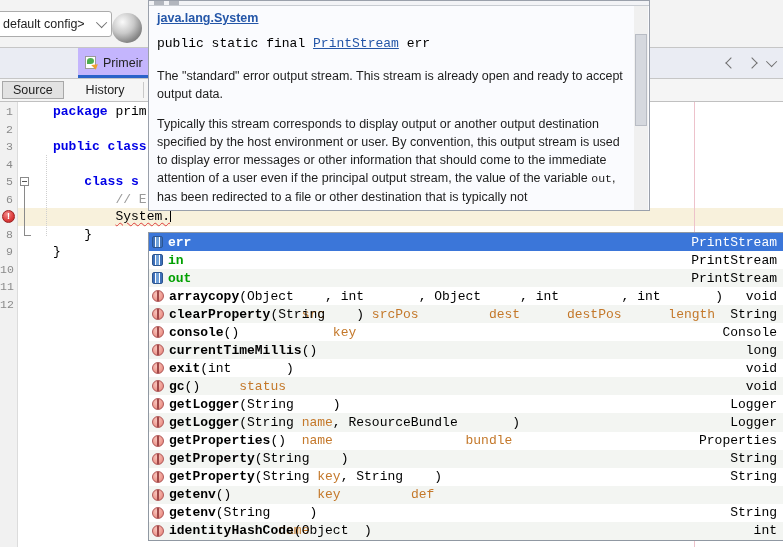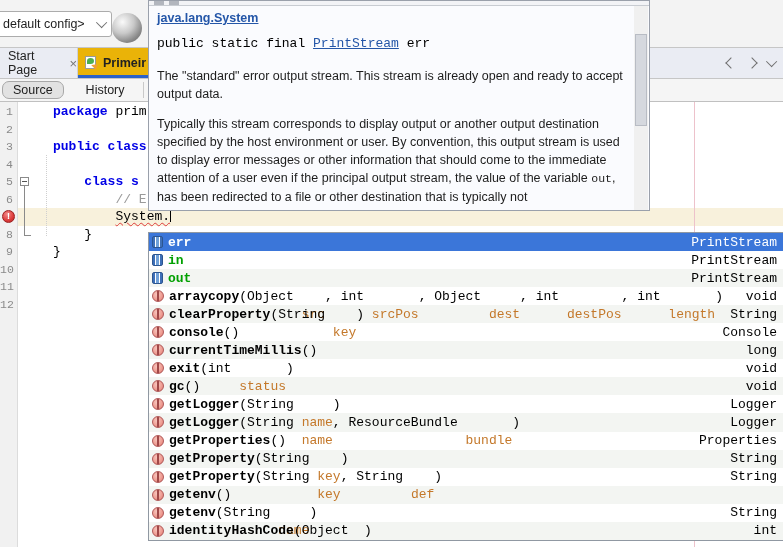--- a/index.html
+++ b/index.html
@@ -17,27 +17,27 @@
   
   .chev{display:inline-block;width:7px;height:7px;border-left:1.6px solid #707070;border-bottom:1.6px solid #707070;}
   .chev.down{transform:rotate(-45deg) translateY(-2px);}
   .chev.left{transform:rotate(45deg);}
   .chev.right{transform:rotate(225deg);}
   
   #tabstrip{left:0;top:48px;width:783px;height:30px;background:#eaecf3;border-bottom:1px solid #c6c6c6;}
   .tab{position:absolute;top:0;height:30px;display:flex;align-items:center;font-size:12.5px;color:#222;}
   #tab-start{left:0;width:78px;padding-left:8px;box-sizing:border-box;border-right:1px solid #cdd0d8;}
   #tab-start .closex{margin-left:7px;color:#777;font-size:13px;}
-  #tab-active{left:78px;width:84px;background:#eab308;padding-left:6px;box-sizing:border-box;font-weight:bold;}
+  #tab-active{left:78px;width:84px;background:#c4b5fd;padding-left:6px;box-sizing:border-box;font-weight:normal;}
   #tab-active-underline{left:78px;top:75px;width:84px;height:3px;background:var(--c-tabaccent);}
   #tab-controls{position:absolute;right:6px;top:0;height:30px;display:flex;align-items:center;gap:13px;}
   
   #edtoolbar{left:0;top:79px;width:783px;height:22px;background:#f5f5f5;border-bottom:1px solid #c0c0c0;
       display:flex;align-items:center;font-size:12.5px;color:#222;}
-  #btn-source{margin-left:2px;padding:1px 10px;background:#e2e2e2;border:1px solid #a8a8a8;border-radius:7px;}
+  #btn-source{margin-left:2px;padding:1px 10px;background:#e2e2e2;border:1px solid #a8a8a8;border-radius:0;}
   #btn-history{margin-left:14px;padding:1px 8px;}
   .vsep{width:1px;height:16px;background:#c9c9c9;margin:0 6px 0 10px;}
   
   #editor{left:0;top:102px;width:783px;height:445px;background:#fff;}
   #gutter{position:absolute;left:0;top:0;width:17px;height:445px;background:#f1f1f1;border-right:1px solid #dcdcdc;}
   #gnums{position:absolute;left:0;top:1px;width:16px;}
   .gnum{height:17.5px;text-align:right;padding-right:3px;font-family:"Liberation Mono",monospace;
         font-size:11.5px;color:#8a8a8a;line-height:17.5px;position:relative;}
   .err-ball{position:absolute;right:1px;top:2px;width:13px;height:13px;border-radius:50%;
         background:radial-gradient(circle at 38% 30%,#f28a8a,var(--c-error) 60%,#b02424);
@@ -108,24 +108,20 @@
 
   <div id="top-toolbar" class="abs">
     <div id="config-combo">
       <span>default config&gt;</span>
       <span class="chev down"></span>
     </div>
     <div id="globe"></div>
   </div>
 
   <div id="tabstrip" class="abs">
-    <div id="tab-start" class="tab">
-      <span>Start Page</span>
-      <span class="closex">×</span>
-    </div>
     <div id="tab-active" class="tab">
       <span id="java-file-icon">
         <span class="page"></span>
           <span class="leaf"></span>
           <span class="badge"></span>
       </span>
       <span>Primeir</span>
     </div>
     <div id="tab-controls">
       <span class="chev left"></span>

